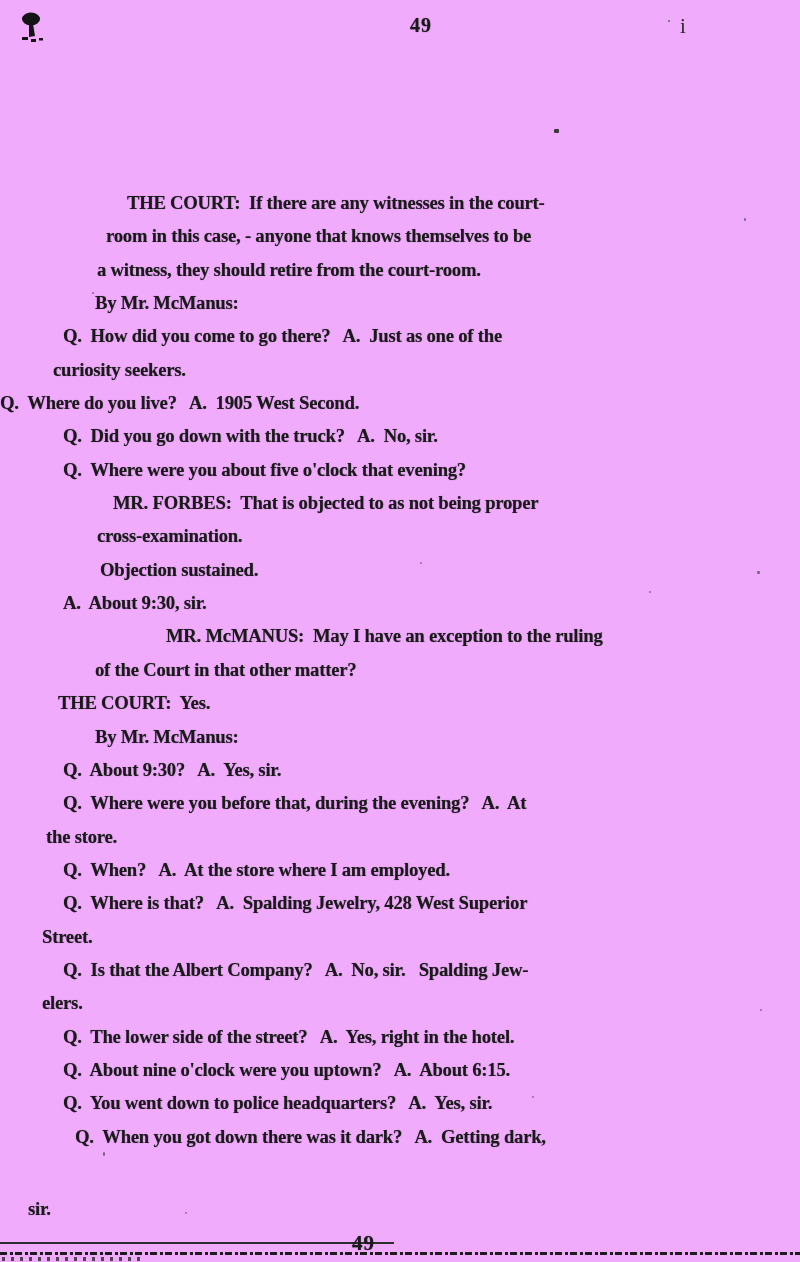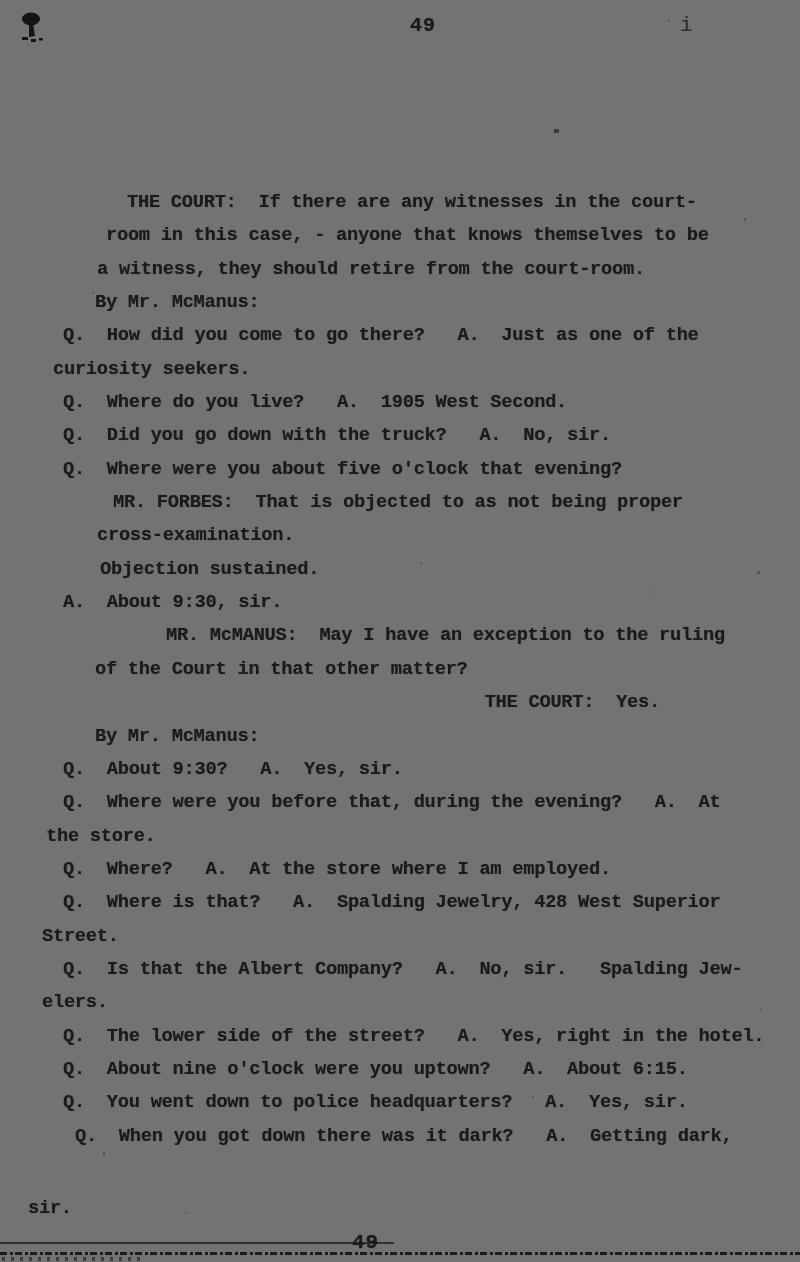--- a/index.html
+++ b/index.html
@@ -7,22 +7,22 @@
     padding: 0;
     width: 800px;
     height: 1262px;
     overflow: hidden;
     background: #f6f6f3;
   }
   .page {
     position: relative;
     width: 800px;
     height: 1262px;
-    background: #737373;
-    font-family: Liberation Mono, monospace;
+    background: #f0abfc;
+    font-family: Liberation Serif, serif;
     color: #1a1a1a;
   }
   
   .pageno-top {
     position: absolute;
     top: 14px;
     left: 410px;
     font-size: 20px;
     font-weight: 700;
     letter-spacing: 1px;
@@ -121,35 +121,35 @@
 
   <div class="mark-topright">i</div>
 
   <div class="lines">
       <div class="line" style="padding-left: 127px;">THE COURT:  If there are any witnesses in the court-</div>
       <div class="line" style="padding-left: 106px;">room in this case, - anyone that knows themselves to be</div>
       <div class="line" style="padding-left: 97px;">a witness, they should retire from the court-room.</div>
       <div class="line" style="padding-left: 95px;">By Mr. McManus:</div>
       <div class="line" style="padding-left: 63px;">Q.  How did you come to go there?   A.  Just as one of the</div>
       <div class="line" style="padding-left: 53px;">curiosity seekers.</div>
-      <div class="line" style="padding-left: 63px;">Q.  Where do you live?   A.  1905 West Second.</div>
+      <div class="line" style="">Q.  Where do you live?   A.  1905 West Second.</div>
       <div class="line" style="padding-left: 63px;">Q.  Did you go down with the truck?   A.  No, sir.</div>
       <div class="line" style="padding-left: 63px;">Q.  Where were you about five o'clock that evening?</div>
       <div class="line" style="padding-left: 113px;">MR. FORBES:  That is objected to as not being proper</div>
       <div class="line" style="padding-left: 97px;">cross-examination.</div>
       <div class="line" style="padding-left: 100px;">Objection sustained.</div>
       <div class="line" style="padding-left: 63px;">A.  About 9:30, sir.</div>
       <div class="line" style="padding-left: 118px; margin-left: 48px;">MR. McMANUS:  May I have an exception to the ruling</div>
       <div class="line" style="padding-left: 95px;">of the Court in that other matter?</div>
-      <div class="line" style="padding-left: 92px; text-align: right;">THE COURT:  Yes.</div>
+      <div class="line" style="padding-left: 58px;">THE COURT:  Yes.</div>
       <div class="line" style="padding-left: 95px;">By Mr. McManus:</div>
       <div class="line" style="padding-left: 63px;">Q.  About 9:30?   A.  Yes, sir.</div>
       <div class="line" style="padding-left: 63px;">Q.  Where were you before that, during the evening?   A.  At</div>
       <div class="line" style="padding-left: 46px;">the store.</div>
-      <div class="line" style="padding-left: 63px;">Q.  Where?   A.  At the store where I am employed.</div>
+      <div class="line" style="padding-left: 63px;">Q.  When?   A.  At the store where I am employed.</div>
       <div class="line" style="padding-left: 63px;">Q.  Where is that?   A.  Spalding Jewelry, 428 West Superior</div>
       <div class="line" style="padding-left: 42px;">Street.</div>
       <div class="line" style="padding-left: 63px;">Q.  Is that the Albert Company?   A.  No, sir.   Spalding Jew-</div>
       <div class="line" style="padding-left: 42px;">elers.</div>
       <div class="line" style="padding-left: 63px;">Q.  The lower side of the street?   A.  Yes, right in the hotel.</div>
       <div class="line" style="padding-left: 63px;">Q.  About nine o'clock were you uptown?   A.  About 6:15.</div>
       <div class="line" style="padding-left: 63px;">Q.  You went down to police headquarters?   A.  Yes, sir.</div>
       <div class="line" style="padding-left: 75px;">Q.  When you got down there was it dark?   A.  Getting dark,</div>
       <div class="line" style="padding-left: 28px; margin-top: 39px;">sir.</div>
     </div>

